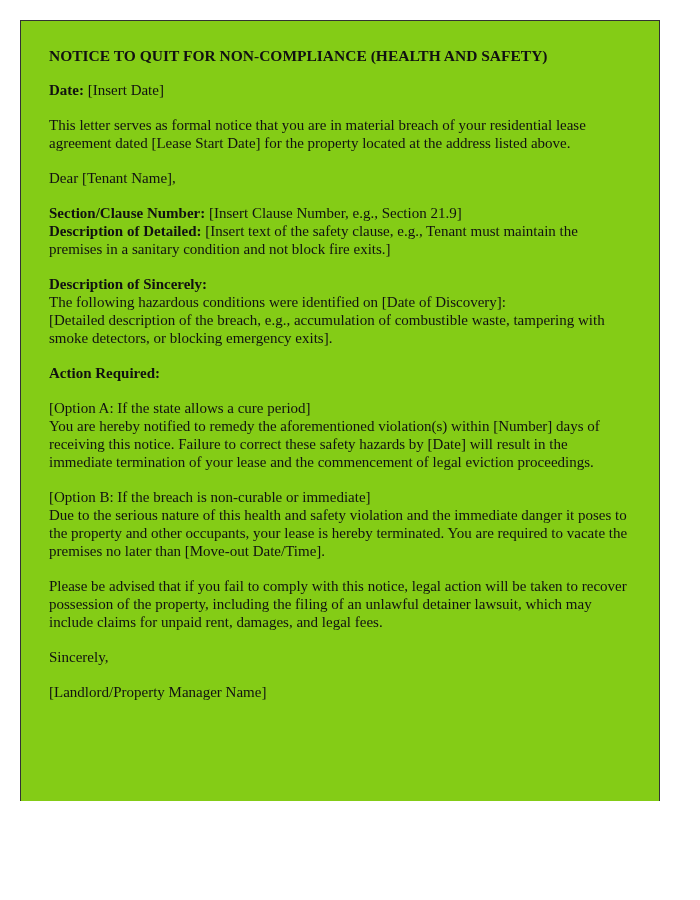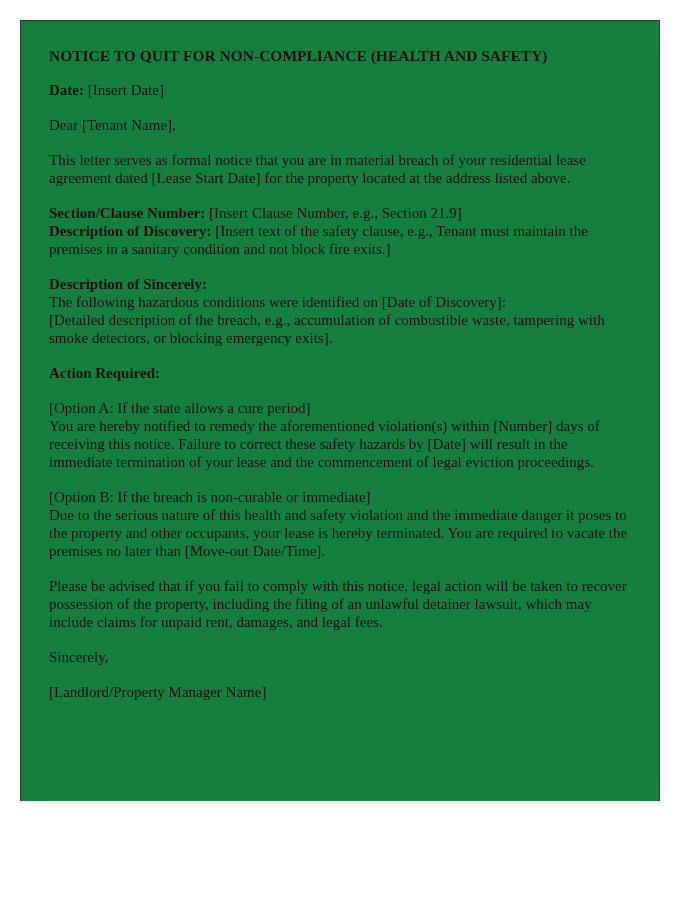--- a/index.html
+++ b/index.html
@@ -5,21 +5,21 @@
   html, body { margin: 0; padding: 0; background: #ffffff; }
   body { width: 700px; height: 900px; position: relative; overflow: hidden; }
   .page {
     position: absolute;
     left: 20px; top: 20px;
     width: 640px; height: 781px;
     border: 1px solid #333333;
     border-bottom: none;
     box-sizing: border-box;
     overflow: hidden;
-    background: #15803d;
+    background: #84cc16;
   }
   .content {
     position: absolute;
     left: 28px; top: 26px;
     width: 585px;
     font-family: "Liberation Serif", "DejaVu Serif", serif;
     font-size: 15px;
     line-height: 18px;
     color: #111111;
   }
@@ -39,32 +39,32 @@
   <div class="content">
 
     <p class="title">NOTICE TO QUIT FOR NON-COMPLIANCE (HEALTH AND SAFETY)</p>
 
     <p>
       <b>Date:</b>
       <span>[Insert Date]</span>
     </p>
 
 
+    <p>This letter serves as formal notice that you are in material breach of your residential lease agreement dated [Lease Start Date] for the property located at the address listed above.</p>
+
     <p>Dear [Tenant Name],</p>
-
-    <p>This letter serves as formal notice that you are in material breach of your residential lease agreement dated [Lease Start Date] for the property located at the address listed above.</p>
 
 
     <p>
       <span class="line">
         <b>Section/Clause Number:</b>
         <span>[Insert Clause Number, e.g., Section 21.9]</span>
       </span>
       <span class="line">
-        <b>Description of Discovery:</b>
+        <b>Description of Detailed:</b>
         <span>[Insert text of the safety clause, e.g., Tenant must maintain the premises in a sanitary condition and not block fire exits.]</span>
       </span>
     </p>
 
     <p>
       <b class="line">Description of Sincerely:</b>
       <span class="line">The following hazardous conditions were identified on [Date of Discovery]:</span>
       <span class="line">[Detailed description of the breach, e.g., accumulation of combustible waste, tampering with smoke detectors, or blocking emergency exits].</span>
     </p>
 

